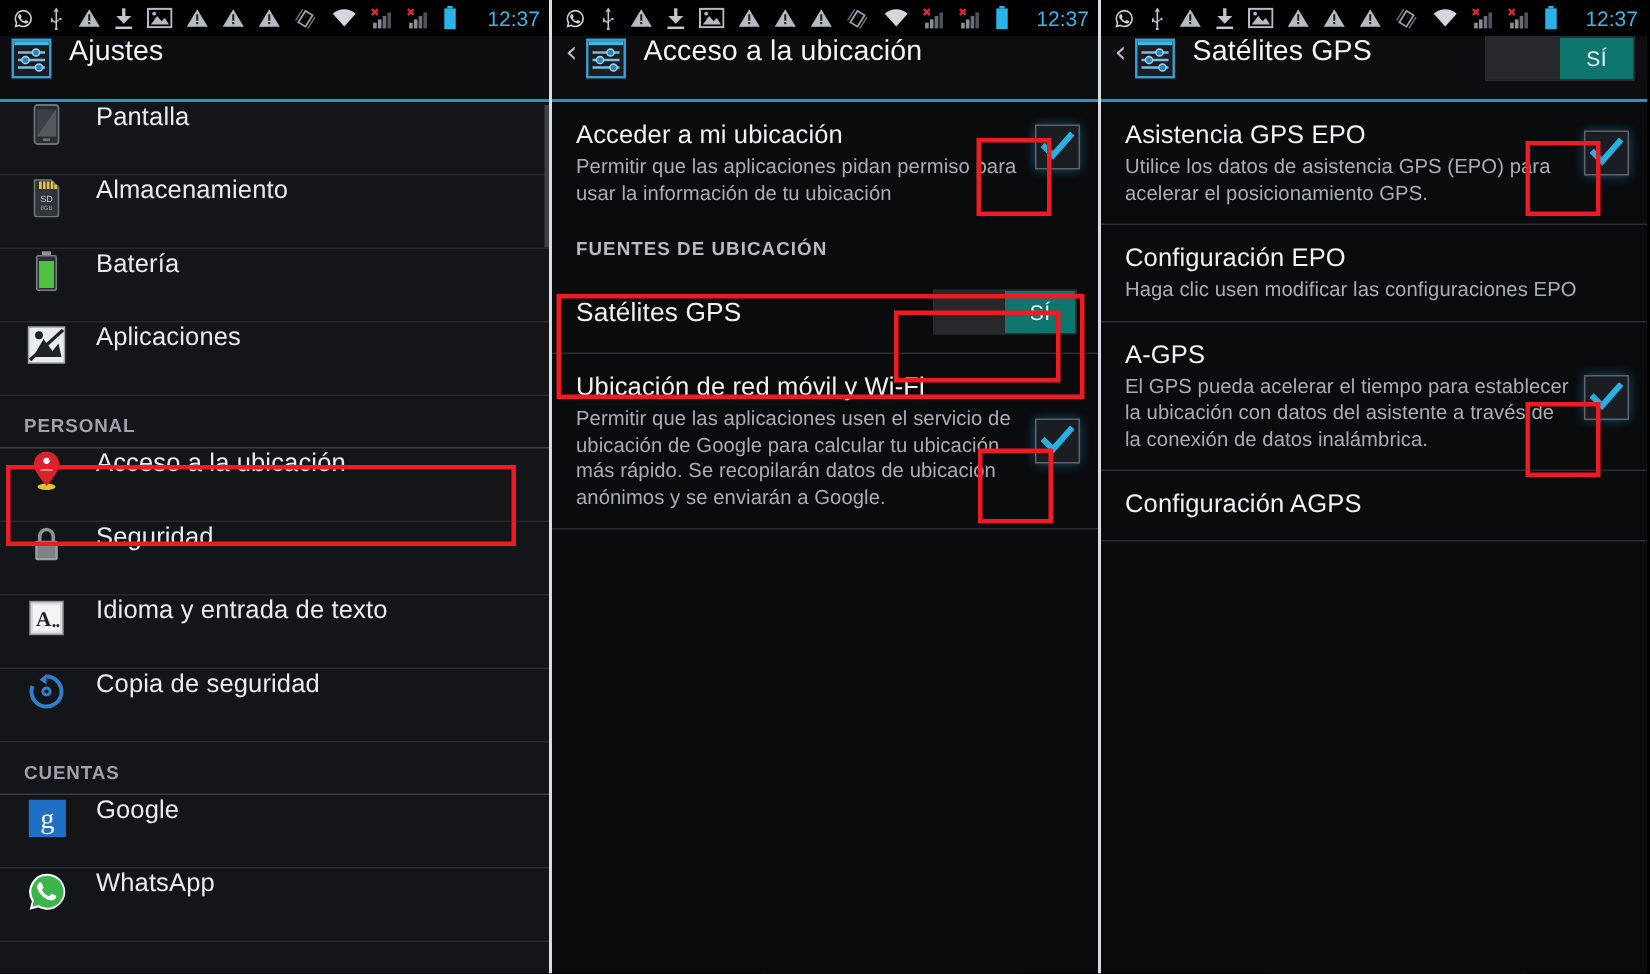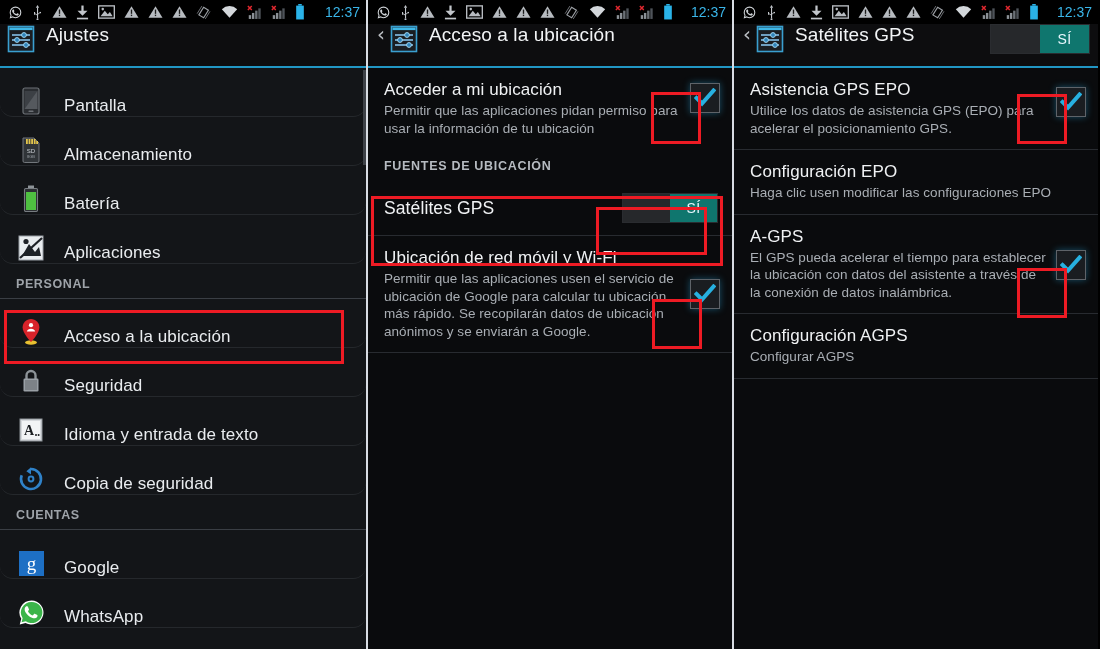--- a/index.html
+++ b/index.html
@@ -91,26 +91,25 @@
     flex: 1; background: #0f766e;
     color: #e7f6fd;
     font-size: 14px;
     display: flex; align-items: center; justify-content: center;
     letter-spacing: .3px;
   }
 
   
   .list { background: #131518; height: 581px; position: relative; }
   .listrow {
-    display: flex; align-items: flex-end;
+    display: flex; align-items: flex-start;
     height: 49px;
     padding: 0 12px 0 16px;
     border-bottom: 1px solid #25282c;
     position: relative;
-    border-radius: 13px;
   }
   .listrow .ic {
     width: 30px; height: 30px;
     flex: 0 0 auto;
     margin-right: 18px;
     display: flex; align-items: center; justify-content: center;
   }
   .listrow .lbl {
     color: #e9ecef;
     font-size: 17px;
@@ -798,21 +797,20 @@
             <svg width="22" height="20" viewBox="0 0 22 20">
                 <path d="M2.5 10 L8 15.5 L19.5 2.5" fill="none" stroke="#27b0e0" stroke-width="4" stroke-linecap="square"></path>
               </svg>
           </span>
         </div>
       </div>
 
       <div class="pref">
         <div class="txt">
           <div class="ttl">Configuración AGPS</div>
-          <div class="sub">Configurar AGPS</div>
         </div>
       </div>
     </div>
 
     <div class="redbox" style="left:283px;top:94px;width:50px;height:50px;"></div>
     <div class="redbox" style="left:283px;top:268px;width:50px;height:50px;"></div>
   </div>
 
 </div>
 

